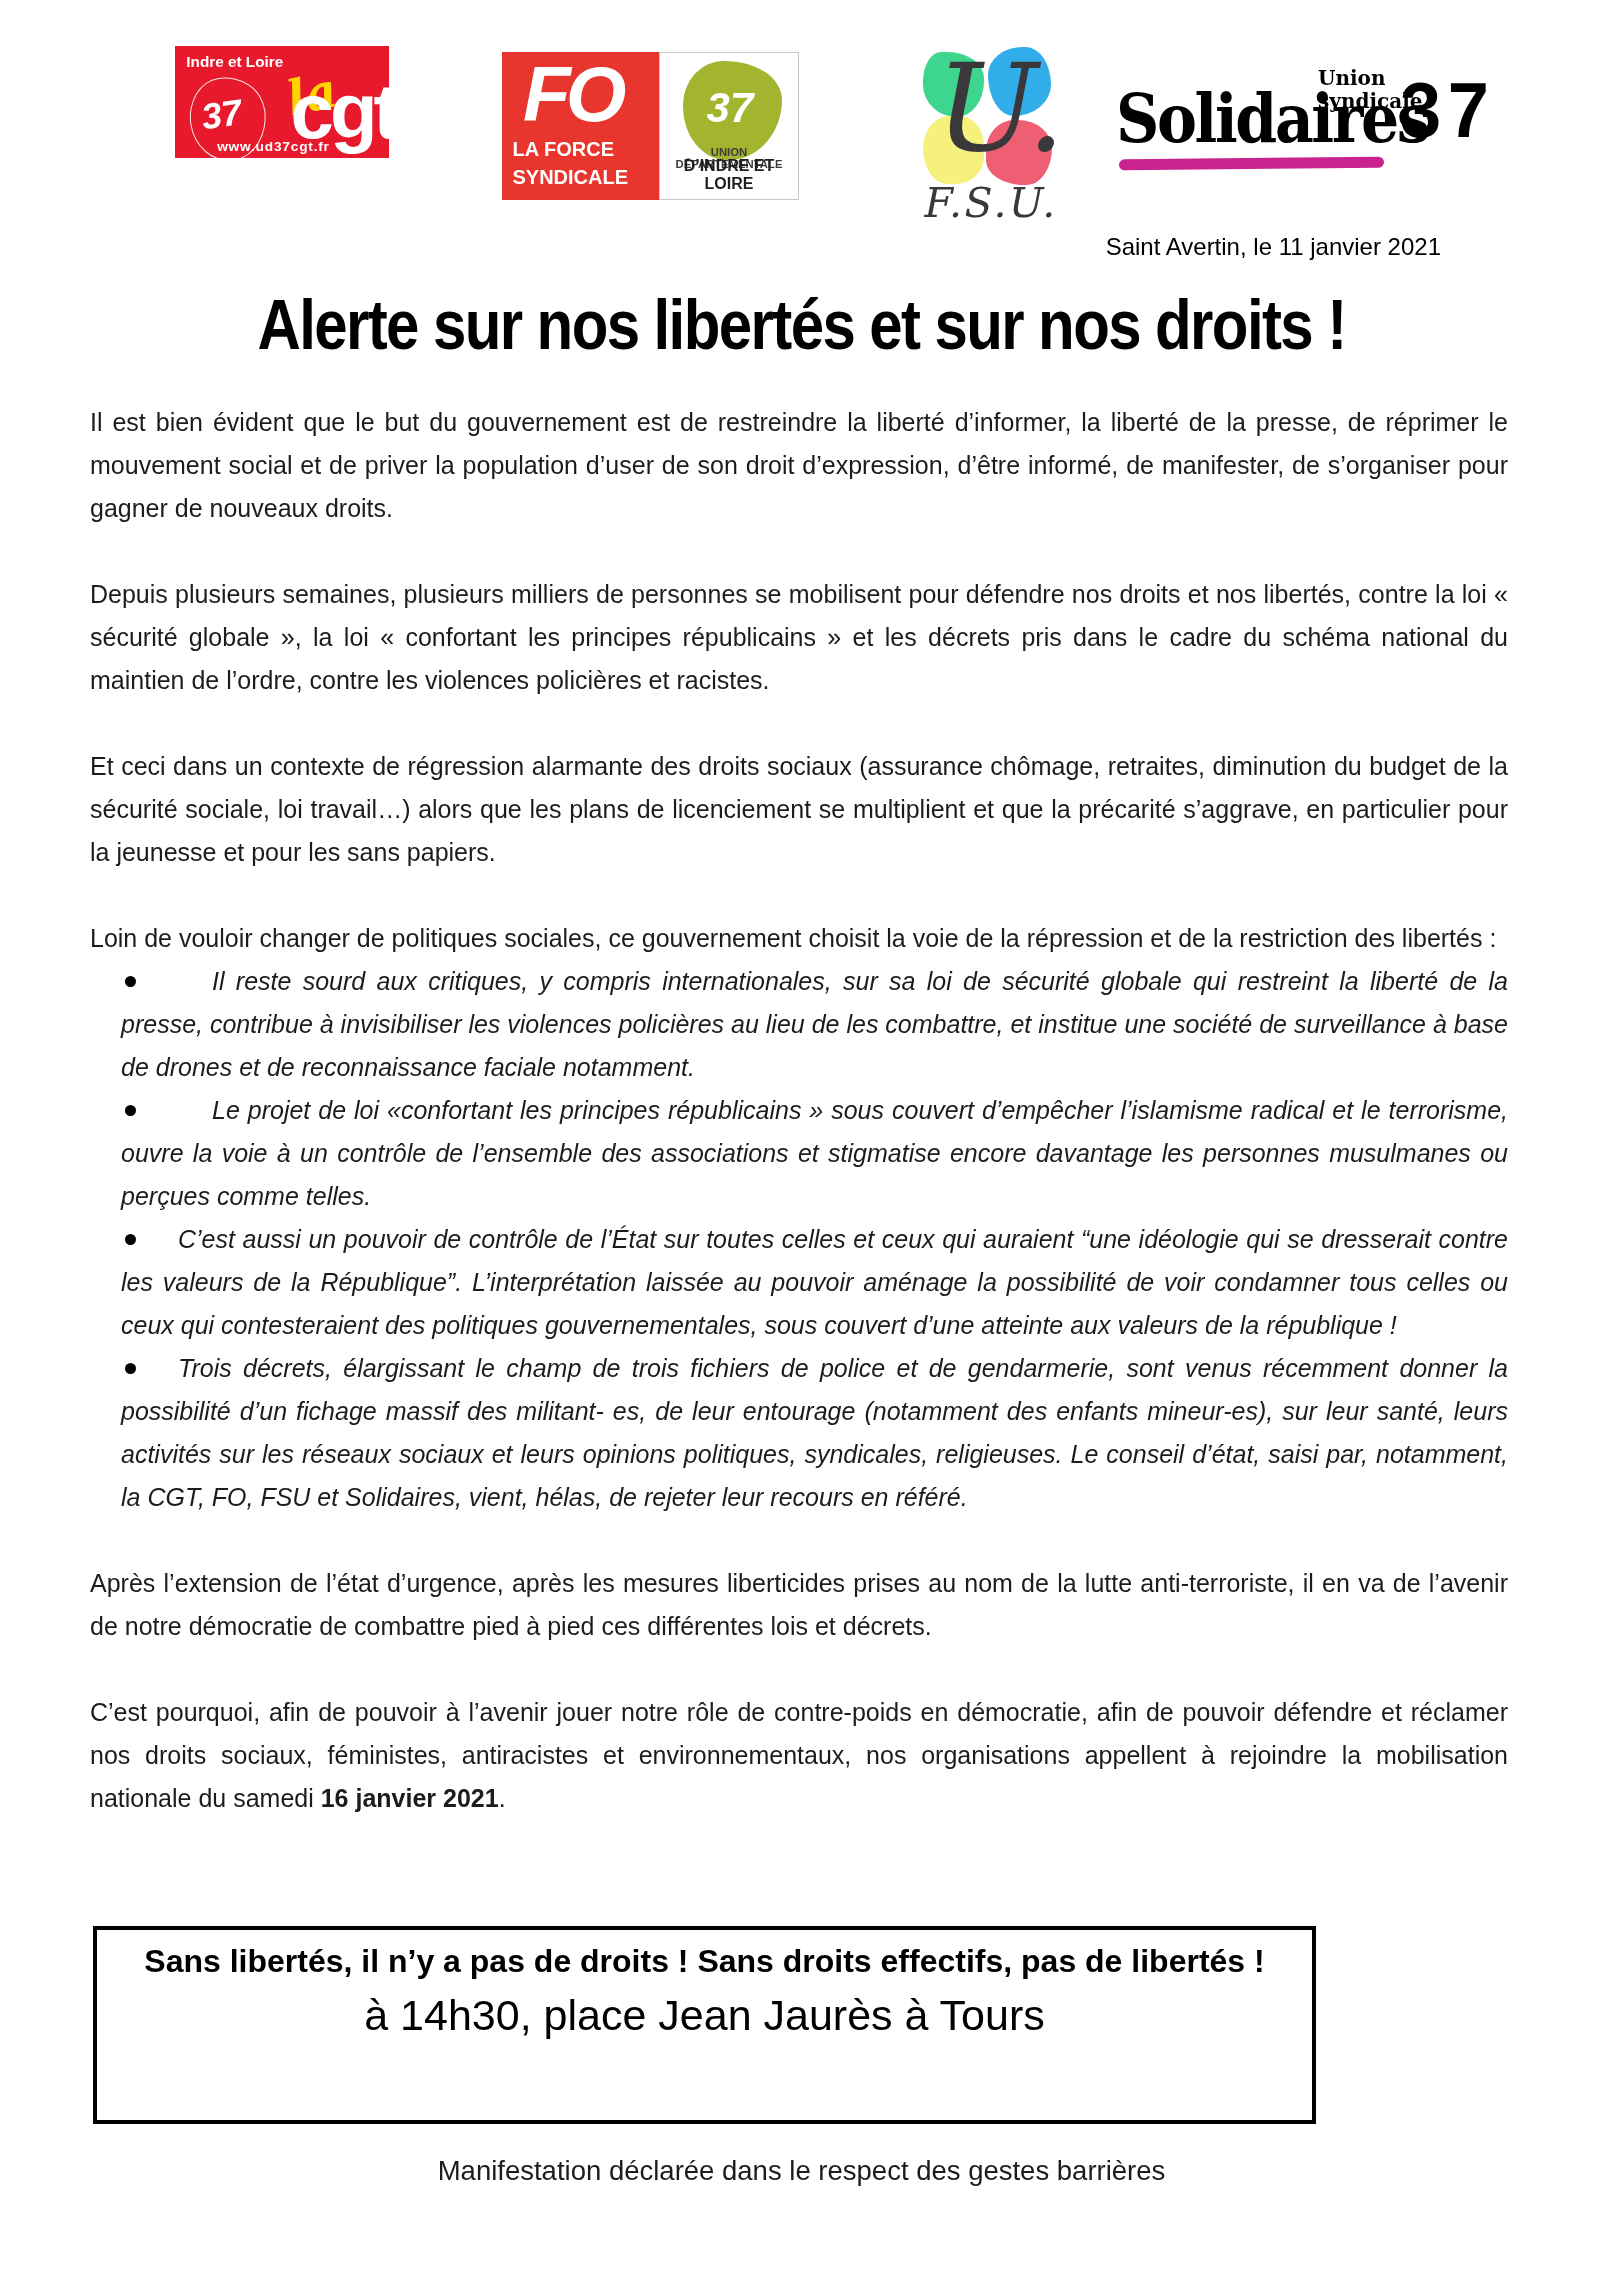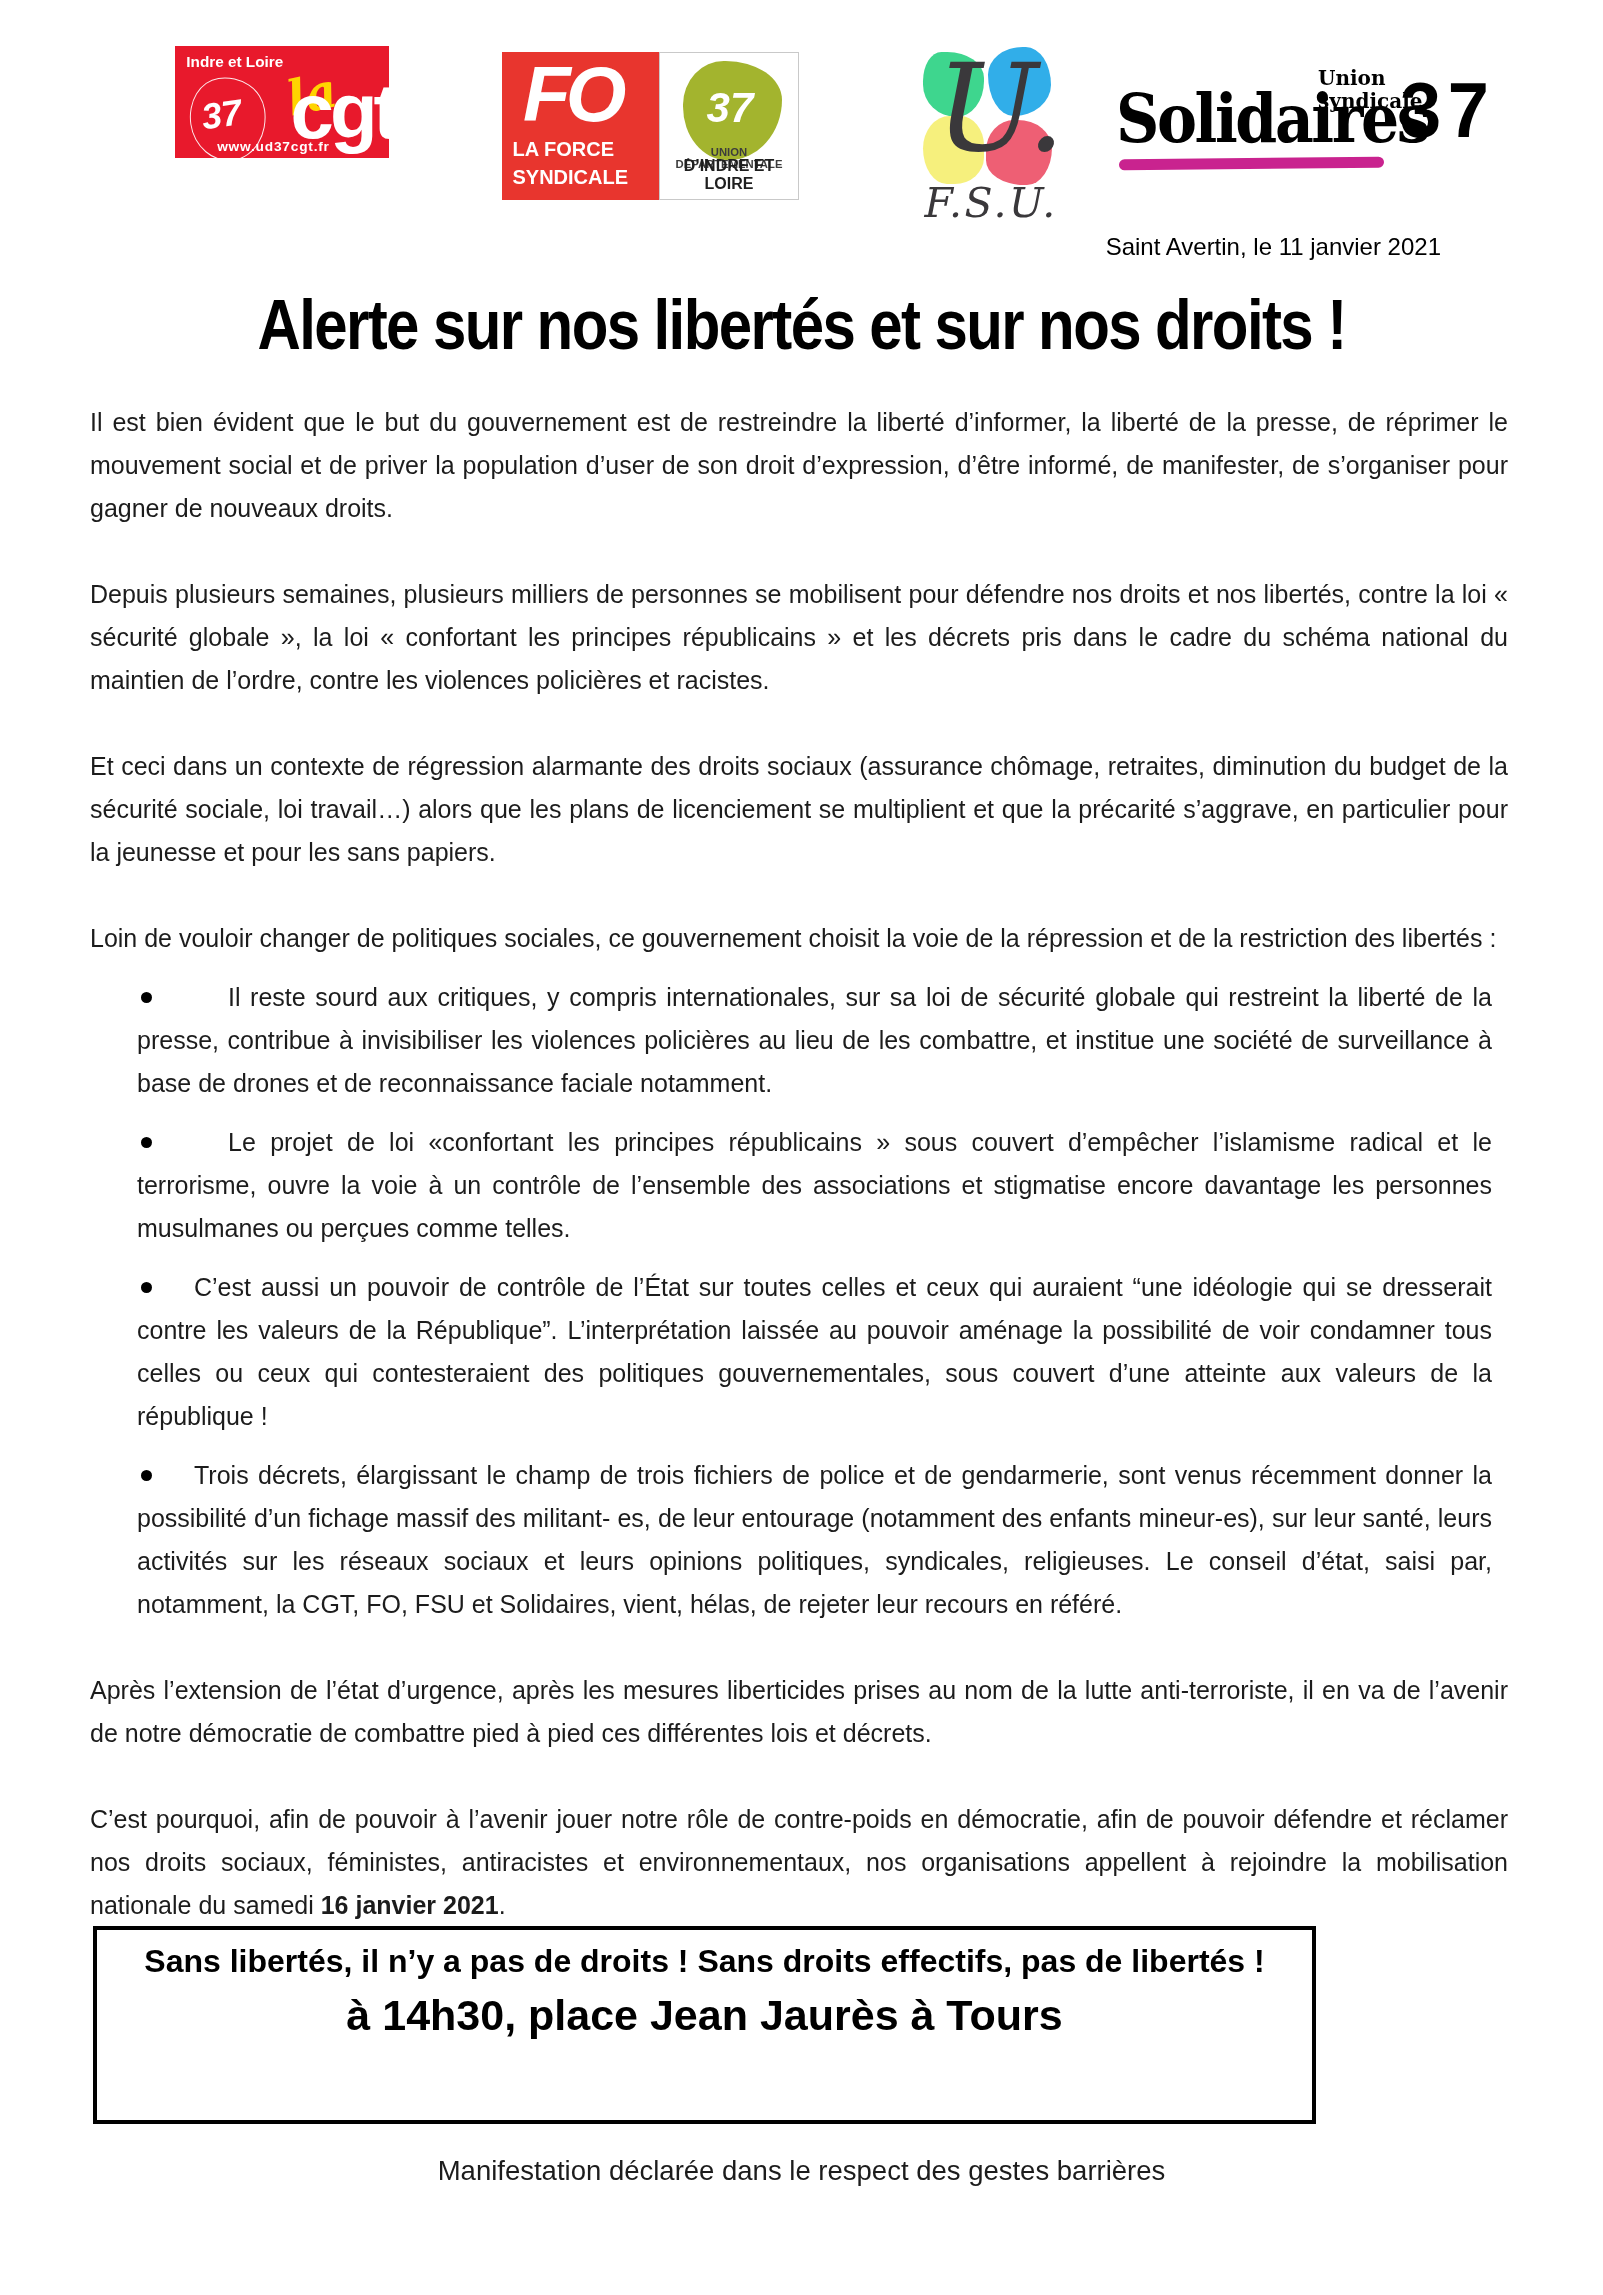--- a/index.html
+++ b/index.html
@@ -79,35 +79,35 @@
   .title-inner { display:inline-block; font-size:60px; font-weight:bold; color:#000;
     letter-spacing:-1.6px; transform:scaleY(1.18); transform-origin:center top;
     white-space:nowrap; }
 
   
   .content { position:absolute; left:90px; top:401px; width:1418px;
     font-size:25px; line-height:43px; color:#1c1c1c; }
   .content p { margin:0; text-align:justify; }
   .gap-after { margin-bottom:43px !important; }
   .bullets { margin:0; padding:0; list-style:none; }
-  .bullets li { position:relative; margin:16px; padding-left:31px; text-align:justify; }
+  .bullets li { position:relative; margin:0; padding-left:31px; text-align:justify;font-style:italic; }
   .bullets li .dot { position:absolute; left:35px; top:16px; width:11.3px; height:11.3px;
     border-radius:50%; background:#000; }
   .indent-wide  { text-indent:91px; }
   .indent-small { text-indent:57px; }
   .after-bullets { margin-top:43px !important; }
   .bold { font-weight:bold; }
 
   
   .emph-box { position:absolute; left:93px; top:1926px; width:1223px; height:198px;
     box-sizing:border-box; border:4.8px solid #000; background:#fff; text-align:center;
     padding-top:13px; }
   .emph-line1 { font-size:32px; font-weight:bold; color:#000; margin:0 0 11.3px 0; }
   .emph-line2 { font-size:43px; font-weight:bold; color:#000; margin:0 0 9.7px 0; }
-  .emph-line3 { font-size:43px; font-weight:bold; color:#000; margin:0; }
+  .emph-line3 { font-size:43px; font-weight:normal; color:#000; margin:0; }
 
   .footer-note { position:absolute; left:0; top:2155px; width:100%; text-align:center;
     font-size:27.5px; color:#1c1c1c; }
 </style>
 </head>
 <body>
 
 <div class="page">
 
   <div class="header">

